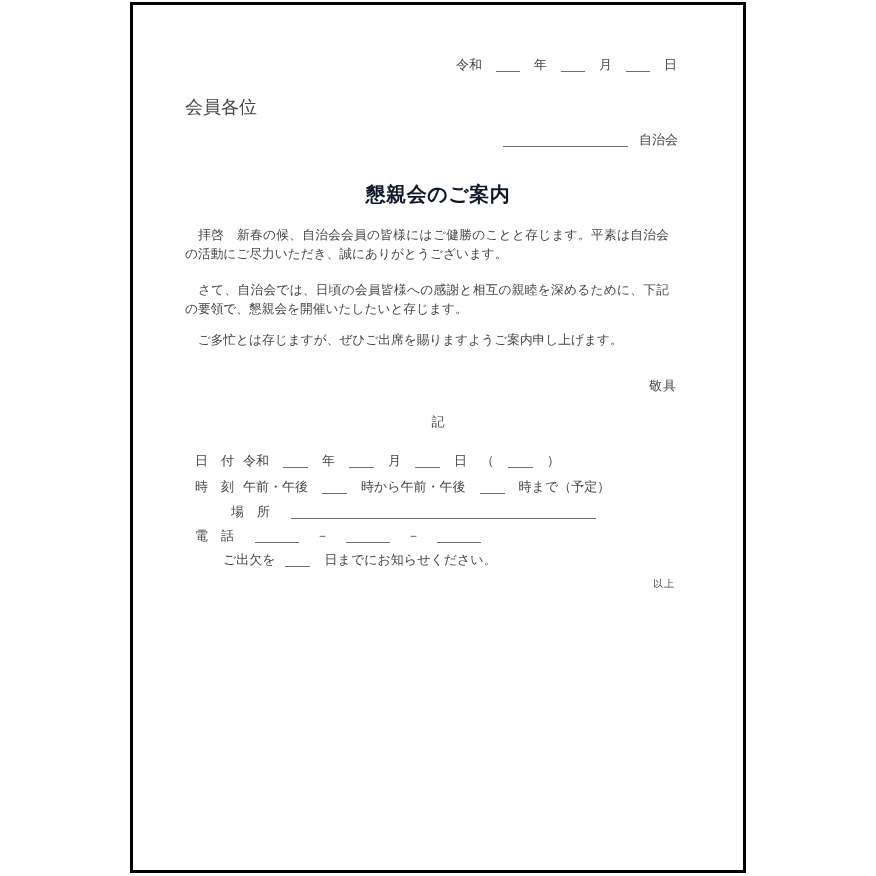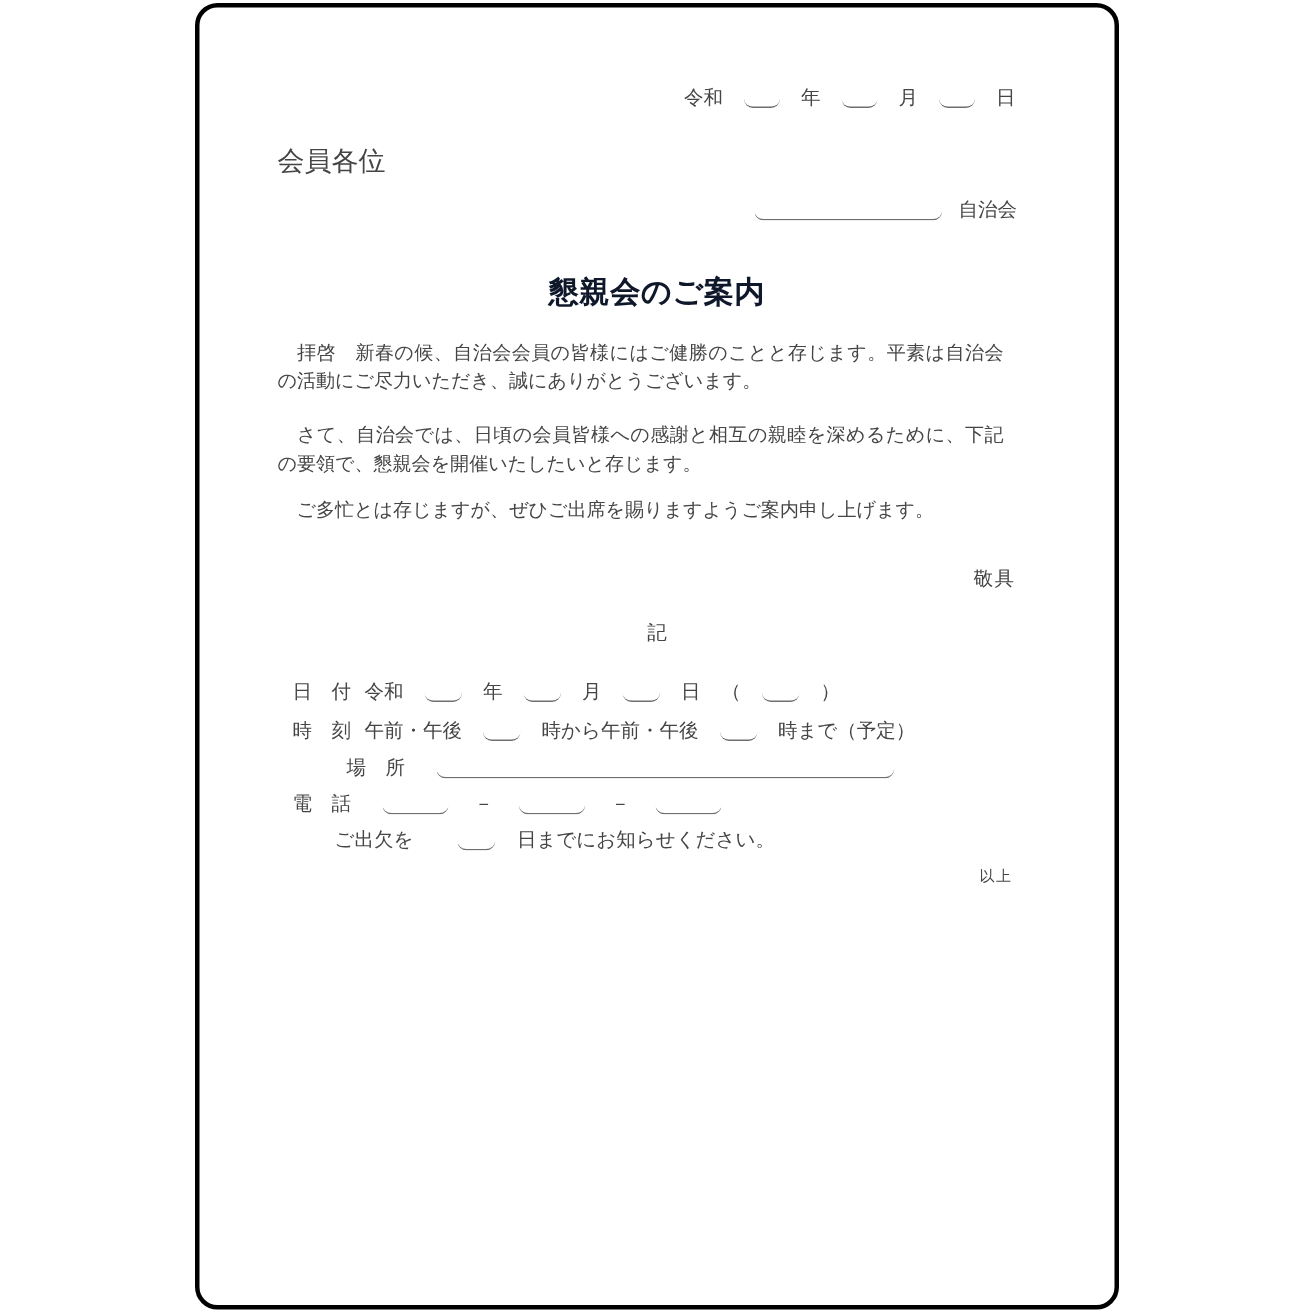--- a/index.html
+++ b/index.html
@@ -1,15 +1,15 @@
 <!DOCTYPE html>
 <html><head>
 <meta charset="utf-8">
 <style>
-  * { margin:0; padding:0; box-sizing:border-box;border-radius:15px; }
+  * { margin:0; padding:0; box-sizing:border-box; }
   html,body { width:876px; height:876px; background:#ffffff; }
   body { font-family:"DejaVu Serif","Liberation Serif",serif; color:#454545; }
   .canvas { position:relative; width:876px; height:876px; background:#ffffff; overflow:hidden; }
   .page { position:absolute; left:130px; top:2px; width:616px; height:871px;
           border:3px solid #000000; background:#ffffff; }
 
   .blank { display:inline-block; height:12px; border-bottom:1px solid #6e6e6e;
            position:relative; top:3px; }
   .w24 { width:24px; } .w25 { width:25px; } .w44 { width:44px; }
 
@@ -37,21 +37,21 @@
   .lw48 { width:48px; } .lw60 { width:60px; }
   .row .seg, .row .blank { margin-right:14px; }
   .row .seg:last-child, .row .blank:last-child { margin-right:0; }
   .row-date  { top:447px; }
   .row-time  { top:473px; }
   .row-place { top:498px;margin-left:36px; }
   .row-phone { top:522px; }
   .row-phone .blank, .row-phone .seg { margin-right:17px; }
   .place-blank { width:305px; margin-right:0; }
   .row-rsvp  { top:546px; left:90px; }
-  .row-rsvp .prefix { margin-right:29px; }
+  .row-rsvp .prefix { margin-right:9px; }
   .row-rsvp .blank  { margin-right:15px; }
   .end { position:absolute; right:68px; top:572px; font-size:10px; letter-spacing:1px; }
 </style>
 </head>
 <body>
 
 <div class="canvas">
   <div class="page">
 
     <div class="date-line">

